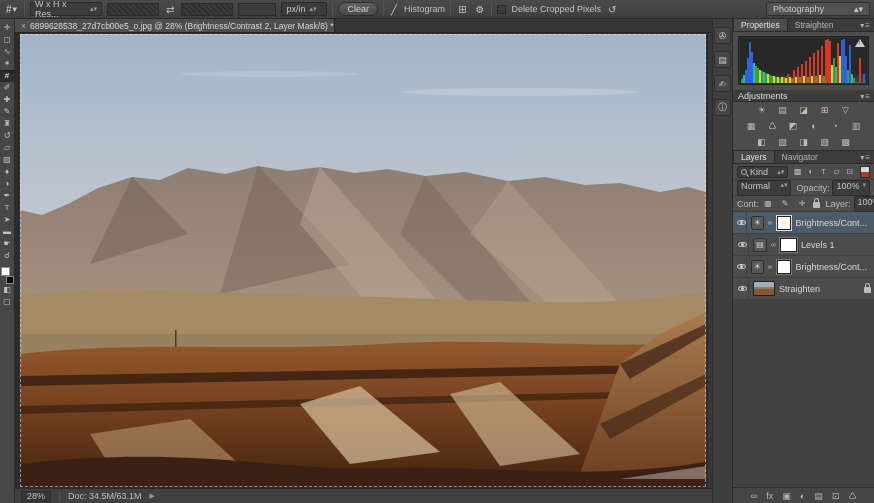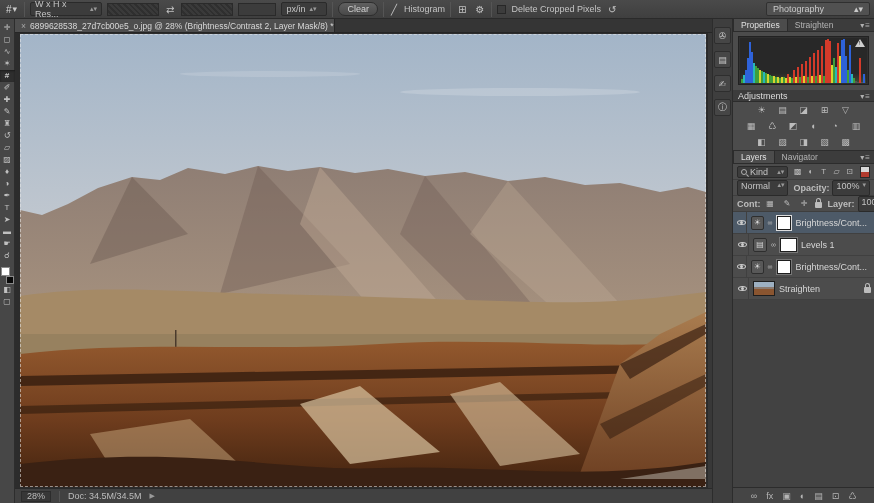--- a/index.html
+++ b/index.html
@@ -92,21 +92,21 @@
   .athumb{width:14px;height:14px;background:#585858;border:1px solid #2e2e2e;border-radius:2px;display:flex;align-items:center;justify-content:center;color:#d8d8d8;font-size:8px;}
   .chain{color:#bdbdbd;font-size:7px;}
   .maskthumb{width:17px;height:14px;background:#ffffff;border:1px solid #1e1e1e;box-shadow:0 0 0 1px #777;}
   .lrow.sel .maskthumb{box-shadow:0 0 0 1px #dddddd;}
   .bthumb{width:22px;height:15px;border:1px solid #1e1e1e;background:linear-gradient(#9db0c2 0 40%,#8a7a70 40% 55%,#8a5530 55% 100%);}
   .lname{color:#d6d6d6;white-space:nowrap;}
   .lfill{flex:1;}
   .lempty{flex:1;background:#424242;}
   .lfooter{height:16px;background:#454545;border-top:1px solid #2c2c2c;display:flex;align-items:center;justify-content:center;gap:9px;}
   .fic{color:#b5b5b5;font-size:9px;}
-  .lbl{color:#bdbdbd;font-weight:bold;}
+  .lbl{color:#bdbdbd;}
 </style>
 </head>
 <body>
 
 <div class="app">
 
   <div class="optbar">
     <div class="toolbadge">
       <span class="g">#</span>
       <span class="arr">▾</span>
@@ -279,21 +279,21 @@
           </svg>
           <div class="cropmarq"></div>
         </div>
         <div class="vscroll"></div>
       </div>
       <div class="statusbar">
         <div class="zoombox">
             <span>28%</span>
           </div>
         <div class="statdiv"></div>
-        <span>Doc: 34.5M/34.5M</span>
+        <span>Doc: 34.5M/63.1M</span>
         <span class="statarrow">▶</span>
       </div>
     </div>
 
     <div class="icondock">
         <div class="dockbtn">
           <span>✇</span>
         </div>
         <div class="dockbtn">
           <span>▤</span>

